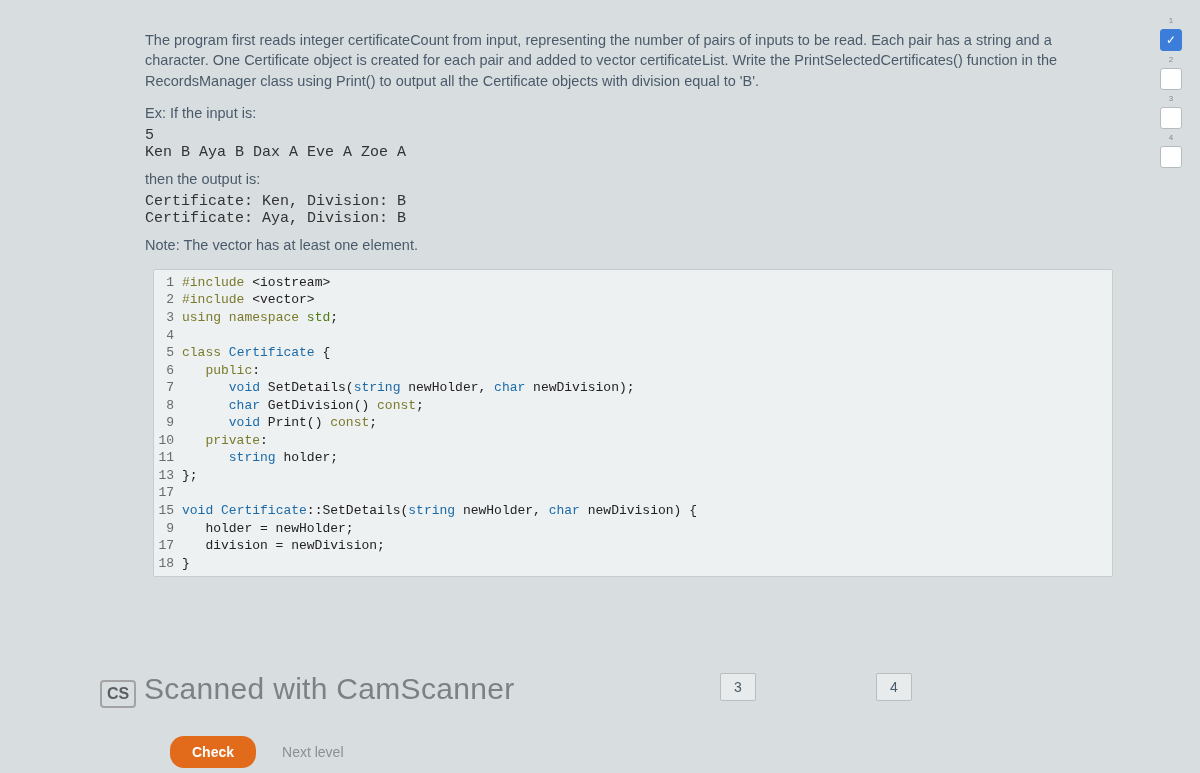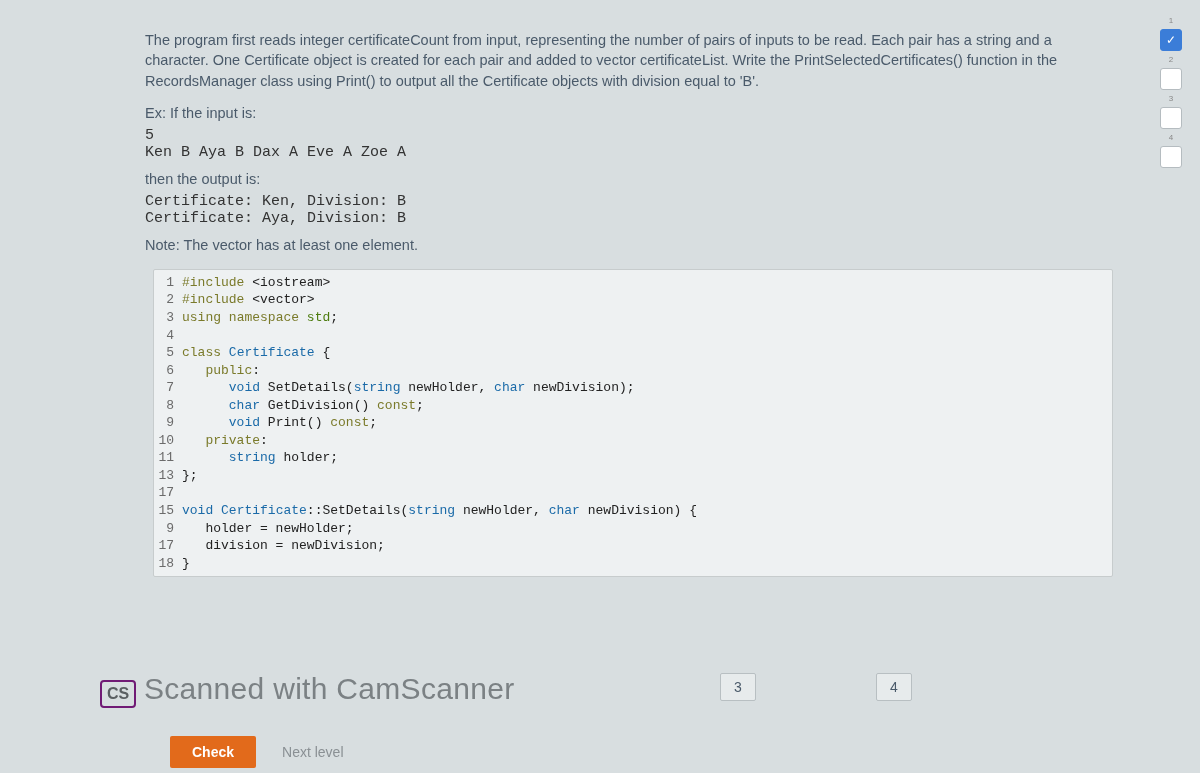--- a/index.html
+++ b/index.html
@@ -110,21 +110,21 @@
     display: flex;
     align-items: baseline;
     gap: 8px;
   }
   .cs-badge {
     display: inline-flex;
     align-items: center;
     justify-content: center;
     width: 36px;
     height: 28px;
-    border: 2px solid #701a75;
+    border: 2px solid #a3a3a3;
     border-radius: 4px;
     color: #5a5f62;
     font-weight: bold;
     font-size: 16px;
     background: transparent;
   }
   .wm-text {
     font-size: 30px;
     color: #7b8184;
     letter-spacing: 0.3px;
@@ -157,21 +157,21 @@
     gap: 26px;
     align-items: center;
   }
   .check-btn {
     background: #e26a1b;
     color: #fff;
     font-size: 14px;
     font-weight: bold;
     padding: 8px 22px;
     border: none;
-    border-radius: 2px;
+    border-radius: 14px;
   }
   .next-btn {
     color: #8a9094;
     font-size: 14px;
     background: transparent;
     border: none;
   }
 </style>
 </head>
 <body>

